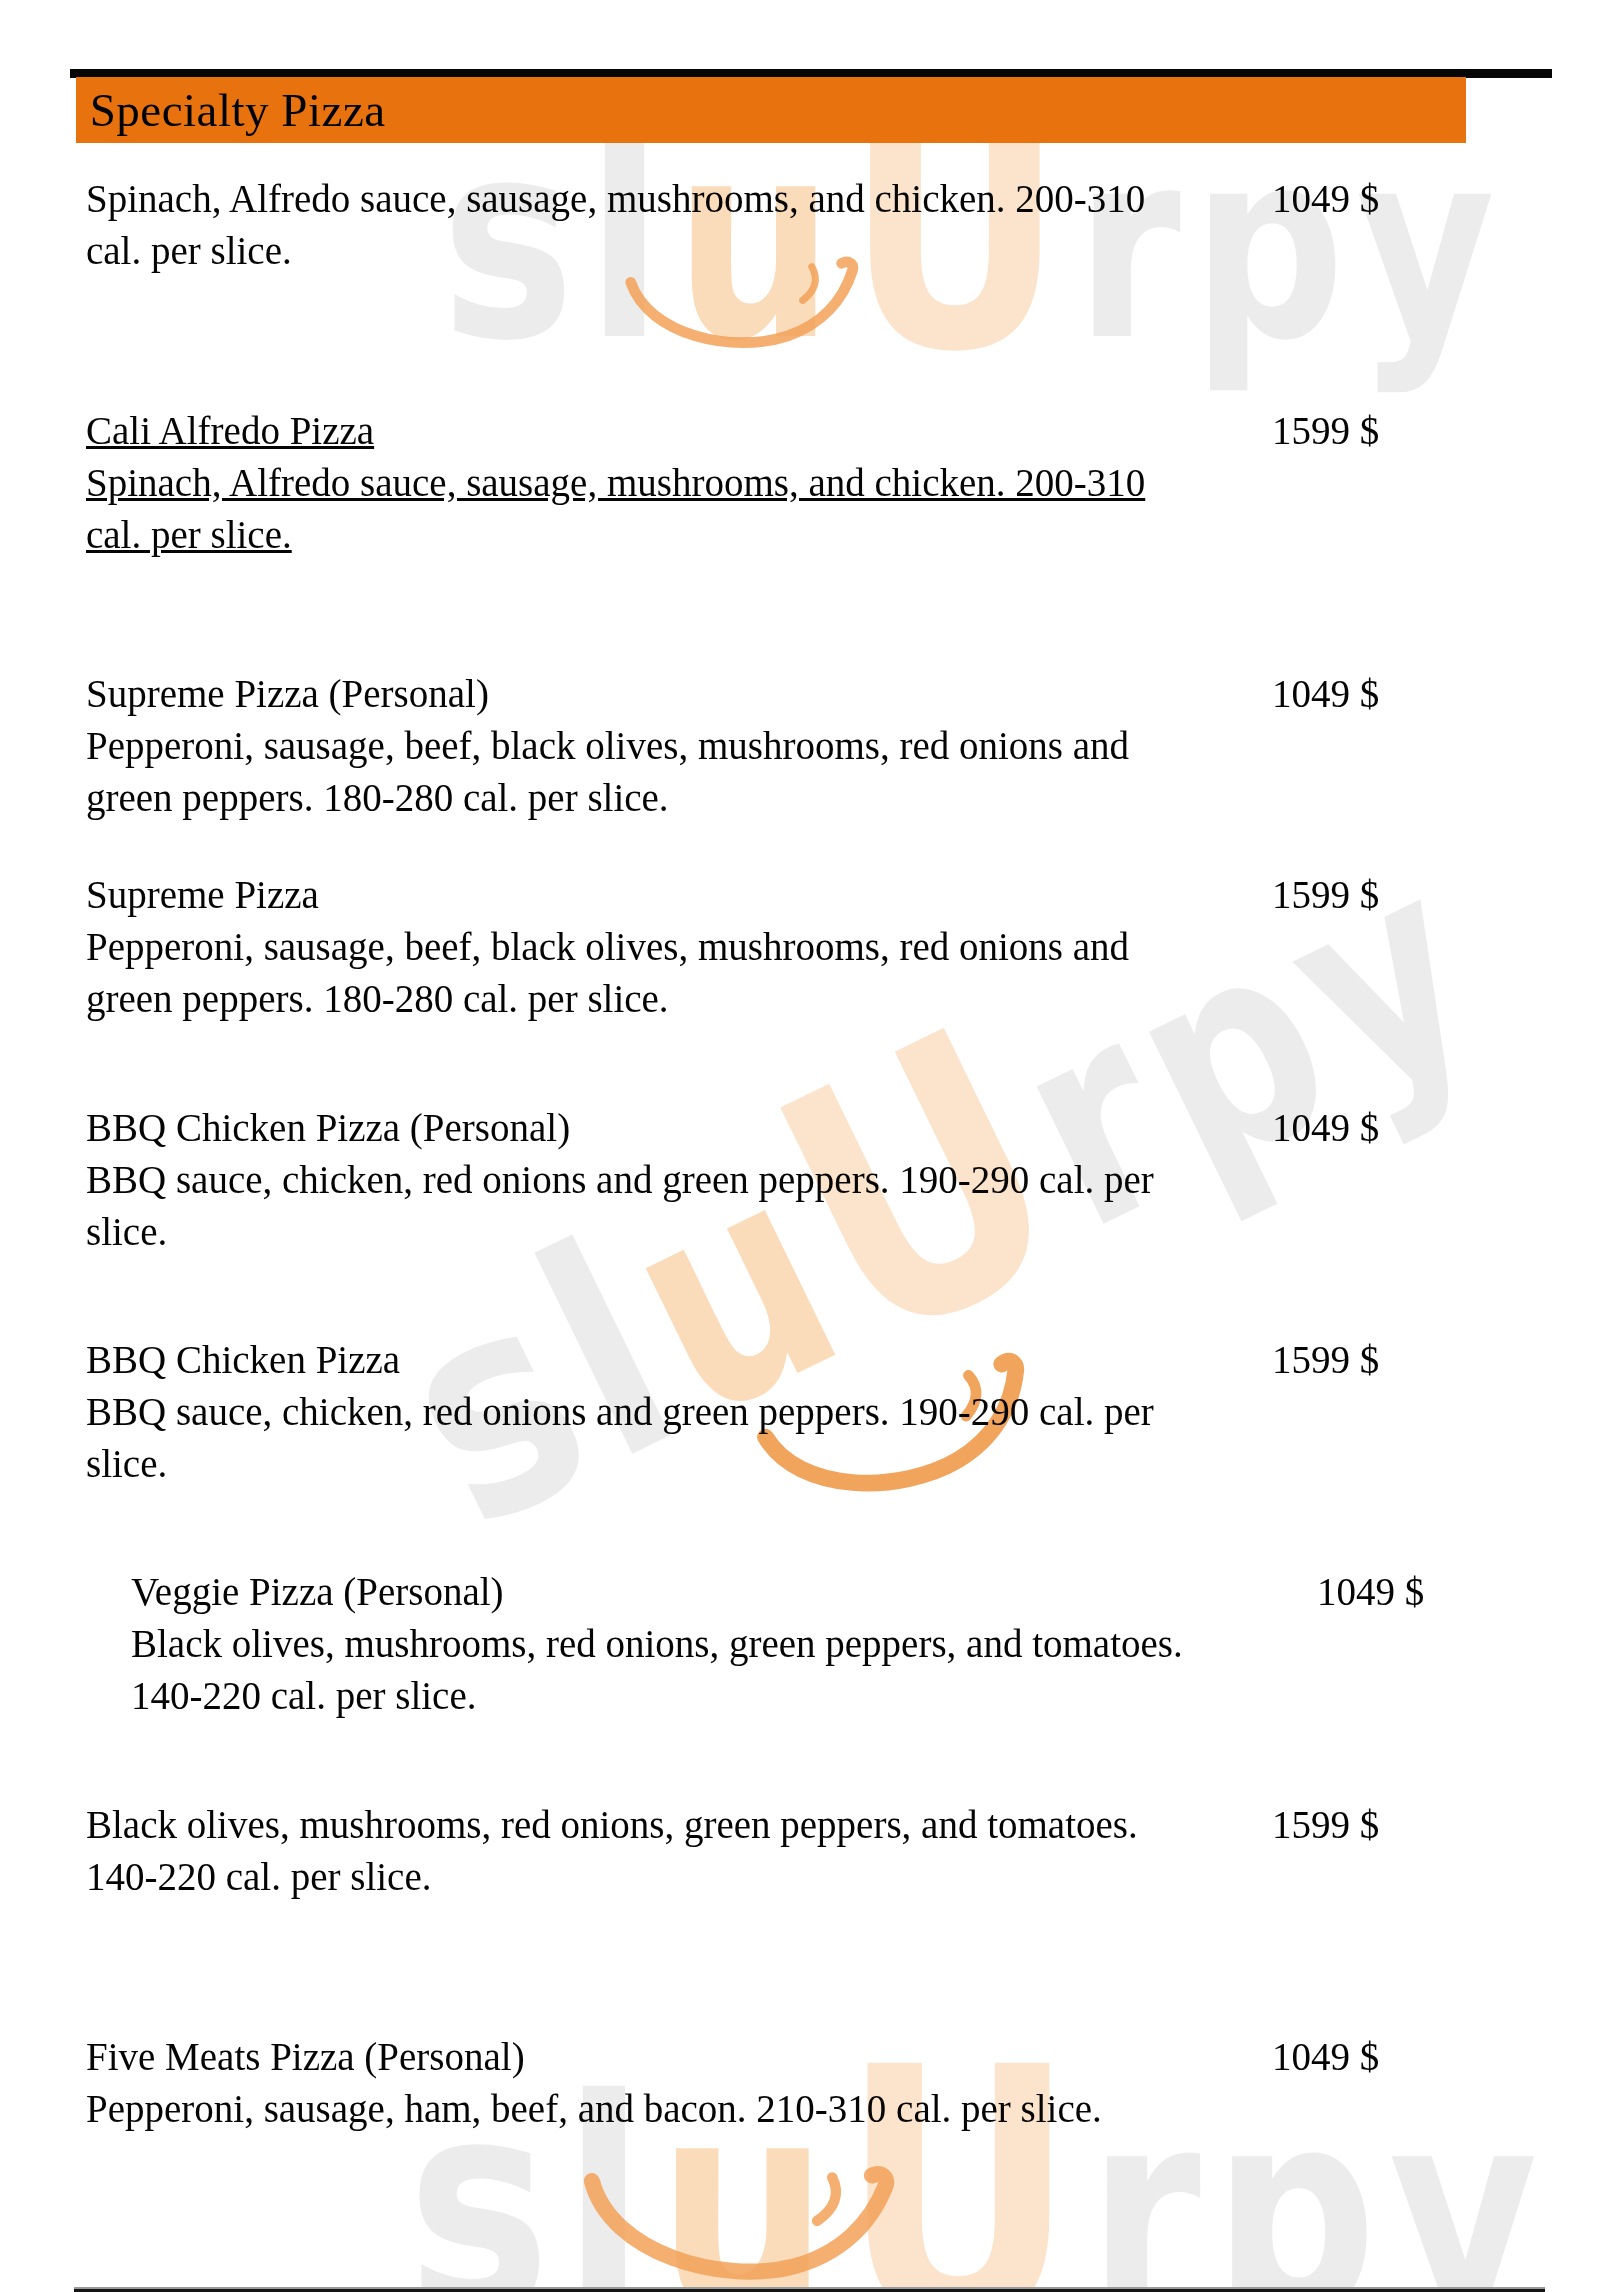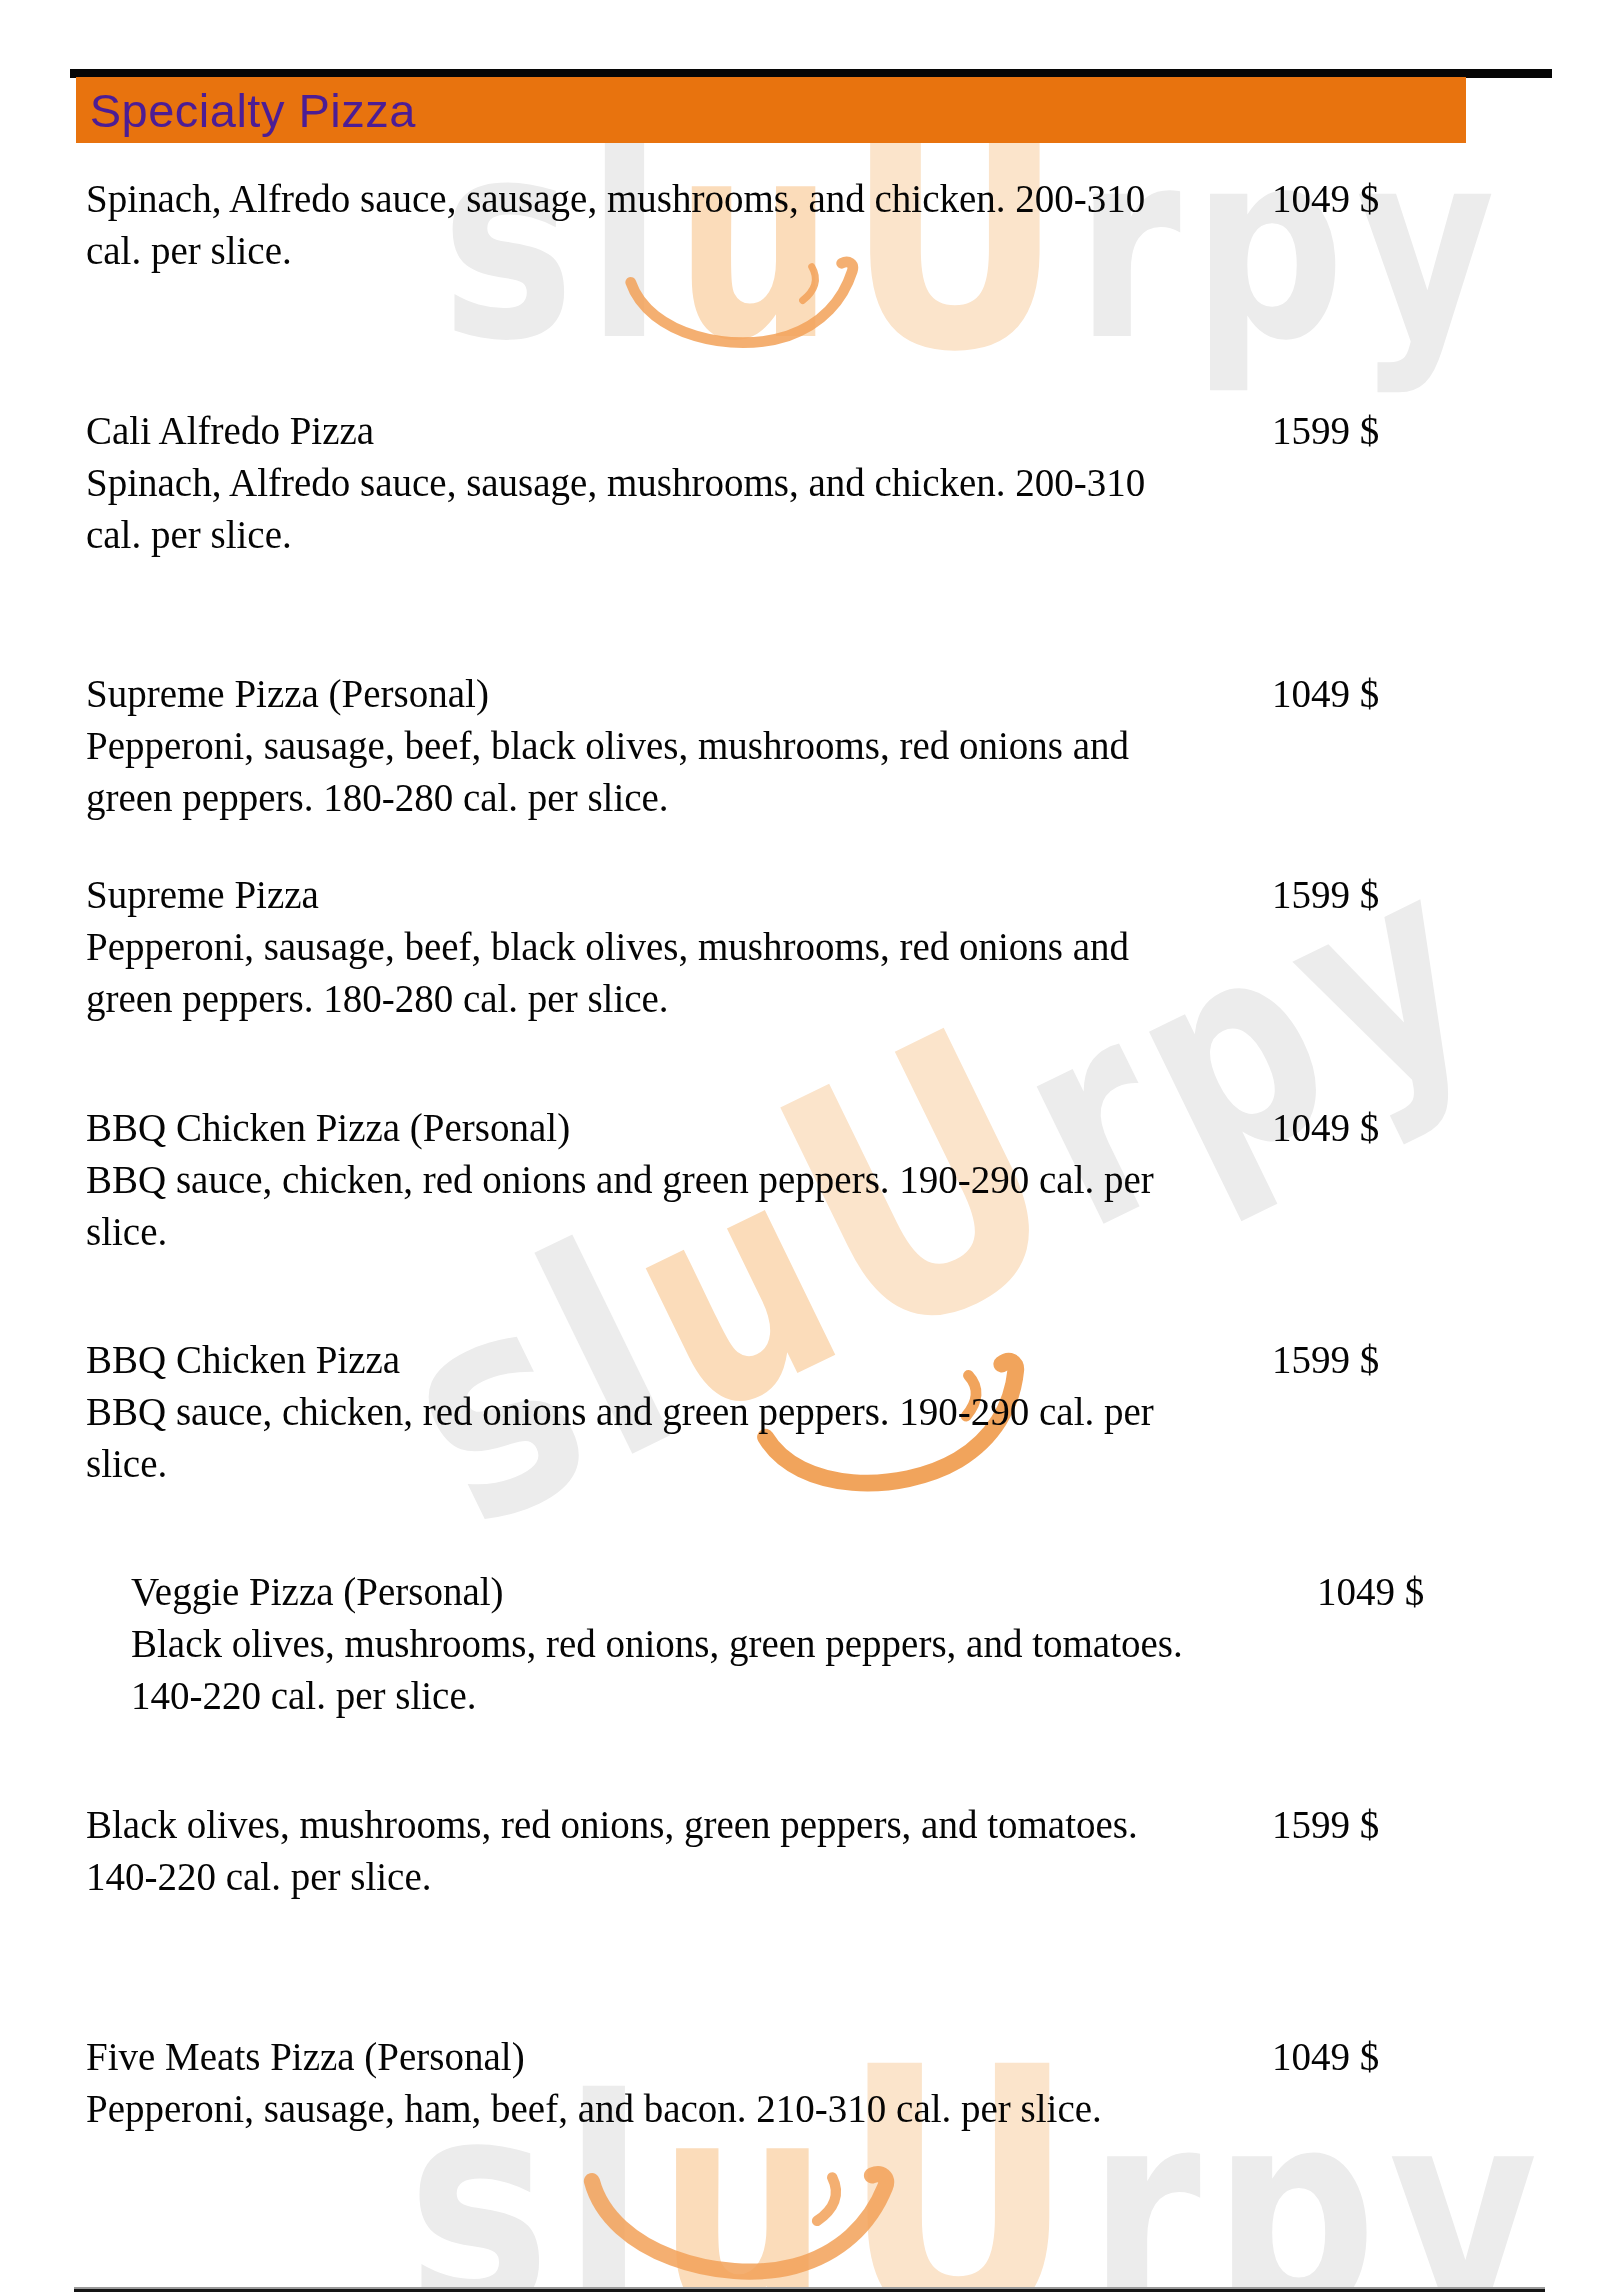--- a/index.html
+++ b/index.html
@@ -95,29 +95,29 @@
       <svg width="343" height="123" viewBox="0 0 340 130" xmlns="http://www.w3.org/2000/svg" style="display:block">
         <path d="M 14 16 C 34 92, 150 126, 228 106 C 276 93, 308 62, 324 22 C 328 12, 320 6, 310 10" fill="none" stroke="#f2a158" stroke-width="17" stroke-linecap="round" opacity="0.85"></path>
         <path d="M 252 58 C 270 46, 277 30, 268 12" fill="none" stroke="#f2a158" stroke-width="11" stroke-linecap="round" opacity="0.85"></path>
       </svg>
     </div>
   </div>
 
 <div class="top-rule" style="background: rgb(6, 6, 6);"></div>
 
 <div class="header-bar" style="background: rgb(232, 115, 14);">
-  <span class="header-title" style="color: #4c1d95;">Specialty Pizza</span>
+  <span class="header-title" style="color: #000000; font-family: Liberation Serif, serif;">Specialty Pizza</span>
 </div>
 
 <div class="menu-list">
     <div class="menu-item" style="top: 173px;">
       <span class="item-price">1049 $</span>
       <span class="item-desc">Spinach, Alfredo sauce, sausage, mushrooms, and chicken. 200-310 cal. per slice.</span>
     </div>
-    <div class="menu-item" style="top: 405px;">
+    <div class="menu-item" style="top: 405px; text-decoration: underline;">
       <span class="item-name">Cali Alfredo Pizza</span>
       <span class="item-price">1599 $</span>
       <span class="item-desc">Spinach, Alfredo sauce, sausage, mushrooms, and chicken. 200-310 cal. per slice.</span>
     </div>
     <div class="menu-item" style="top: 637px; margin-top: 31px;">
       <span class="item-name">Supreme Pizza (Personal)</span>
       <span class="item-price">1049 $</span>
       <span class="item-desc">Pepperoni, sausage, beef, black olives, mushrooms, red onions and green peppers. 180-280 cal. per slice.</span>
     </div>
     <div class="menu-item" style="top: 869px;">

